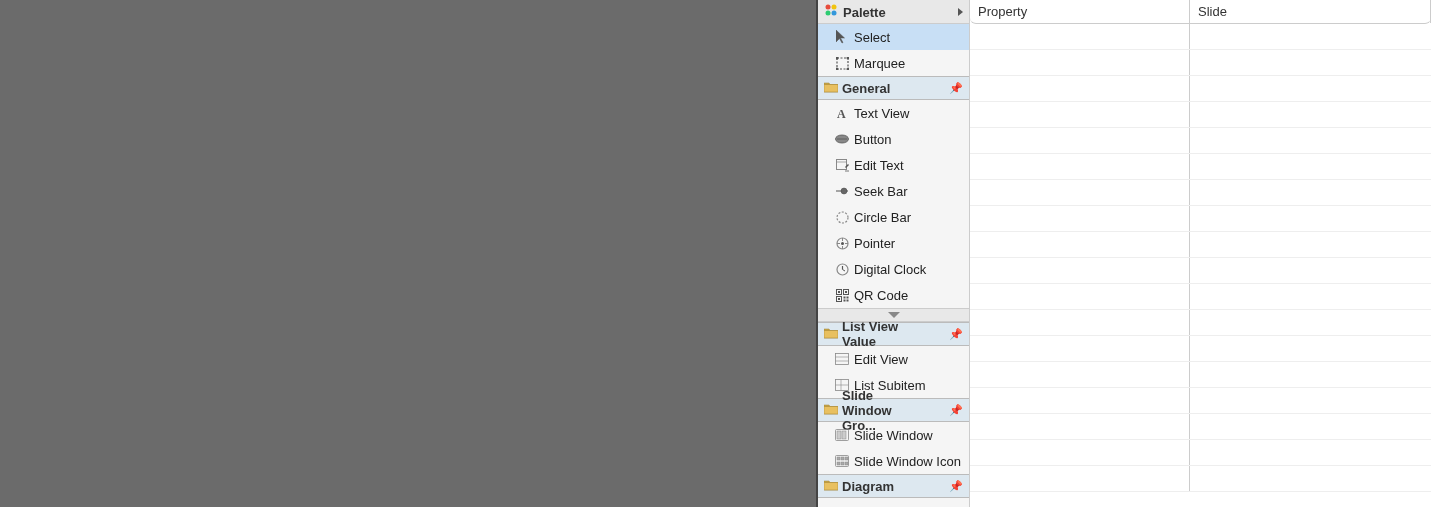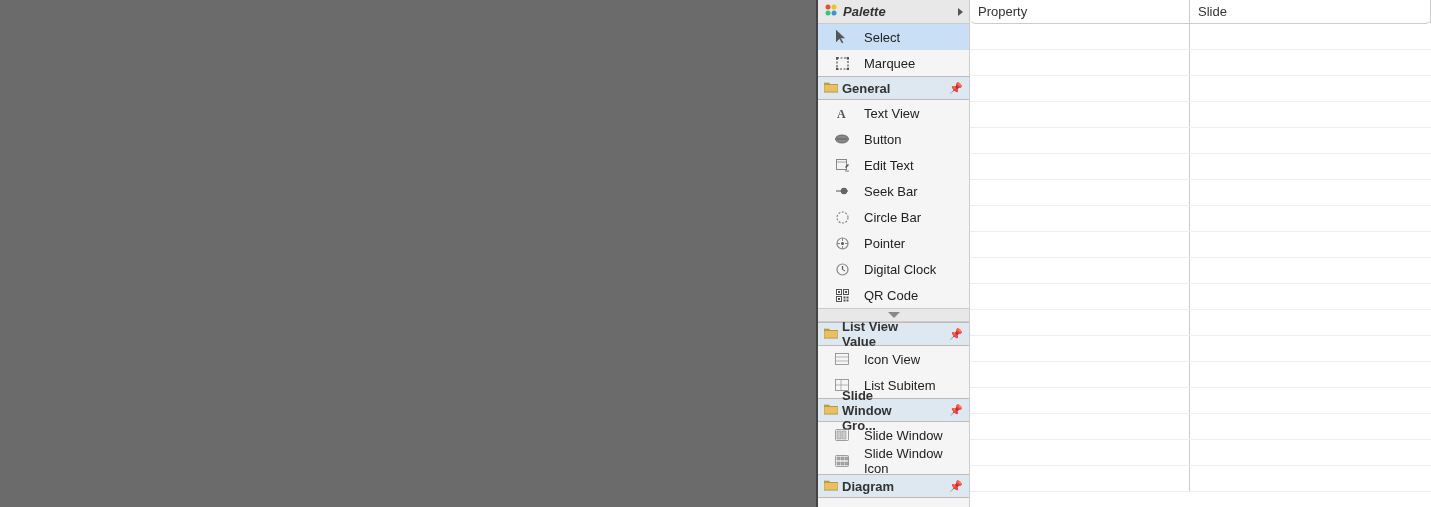--- a/index.html
+++ b/index.html
@@ -47,21 +47,21 @@
       height: 24px;
     }
 
     .palette-item {
       display: flex;
       align-items: center;
       padding: 4px 8px 4px 16px;
       cursor: pointer;
       height: 26px;
       color: #222;
-      gap: 14px;
+      gap: 4px;
     }
 
     .palette-item.selected {
       background: #c8dff5;
     }
 
     .palette-item-icon {
       width: 16px;
       height: 16px;
       display: inline-flex;
@@ -189,21 +189,21 @@
     }
   </style>
 </head>
 <body>
 
 <div id="canvas-area"></div>
 
 <div id="palette-panel">
 
   <div class="palette-header">
-    <div style="display:flex;align-items:center;gap:5px;font-style:italic;">
+    <div style="display:flex;align-items:flex-end;gap:5px;">
 
       <span>
         <svg width="14" height="14" viewBox="0 0 14 14">
           <circle cx="4" cy="4" r="2.5" fill="#e74c3c"></circle>
           <circle cx="10" cy="4" r="2.5" fill="#f1c40f"></circle>
           <circle cx="4" cy="10" r="2.5" fill="#2ecc71"></circle>
           <circle cx="10" cy="10" r="2.5" fill="#3498db"></circle>
         </svg>
       </span>
       <span>Palette</span>
@@ -362,21 +362,21 @@
   </div>
 
   <div class="palette-item">
     <span class="palette-item-icon">
       <svg width="14" height="12" viewBox="0 0 14 12">
         <rect x="0.5" y="0.5" width="13" height="11" fill="none" stroke="#888" stroke-width="0.8"></rect>
         <line x1="0.5" y1="4" x2="13.5" y2="4" stroke="#888" stroke-width="0.6"></line>
         <line x1="0.5" y1="8" x2="13.5" y2="8" stroke="#888" stroke-width="0.6"></line>
       </svg>
     </span>
-    <span class="palette-item-label">Icon View</span>
+    <span class="palette-item-label">Edit View</span>
   </div>
 
   <div class="palette-item">
     <span class="palette-item-icon">
       <svg width="14" height="12" viewBox="0 0 14 12">
         <rect x="0.5" y="0.5" width="13" height="11" fill="none" stroke="#888" stroke-width="0.8"></rect>
         <line x1="0.5" y1="6" x2="13.5" y2="6" stroke="#888" stroke-width="0.6"></line>
         <line x1="6" y1="0.5" x2="6" y2="11.5" stroke="#888" stroke-width="0.6"></line>
       </svg>
     </span>

